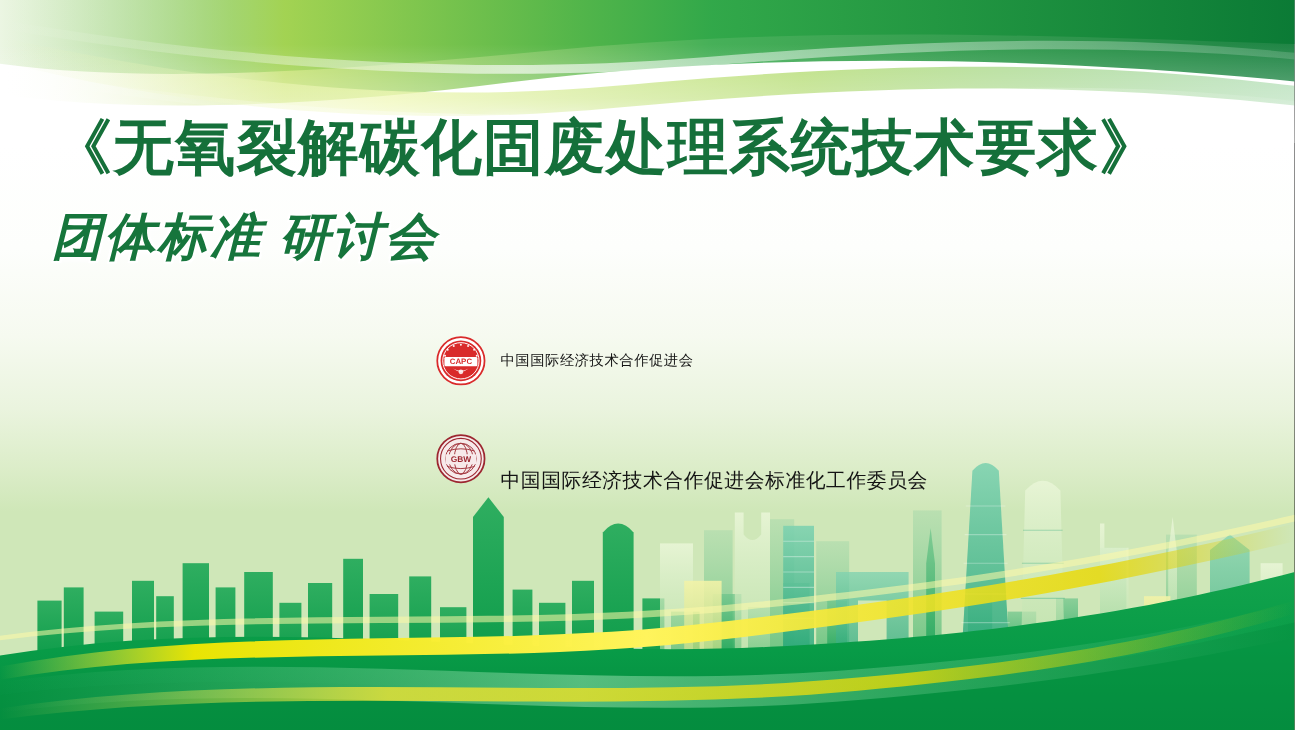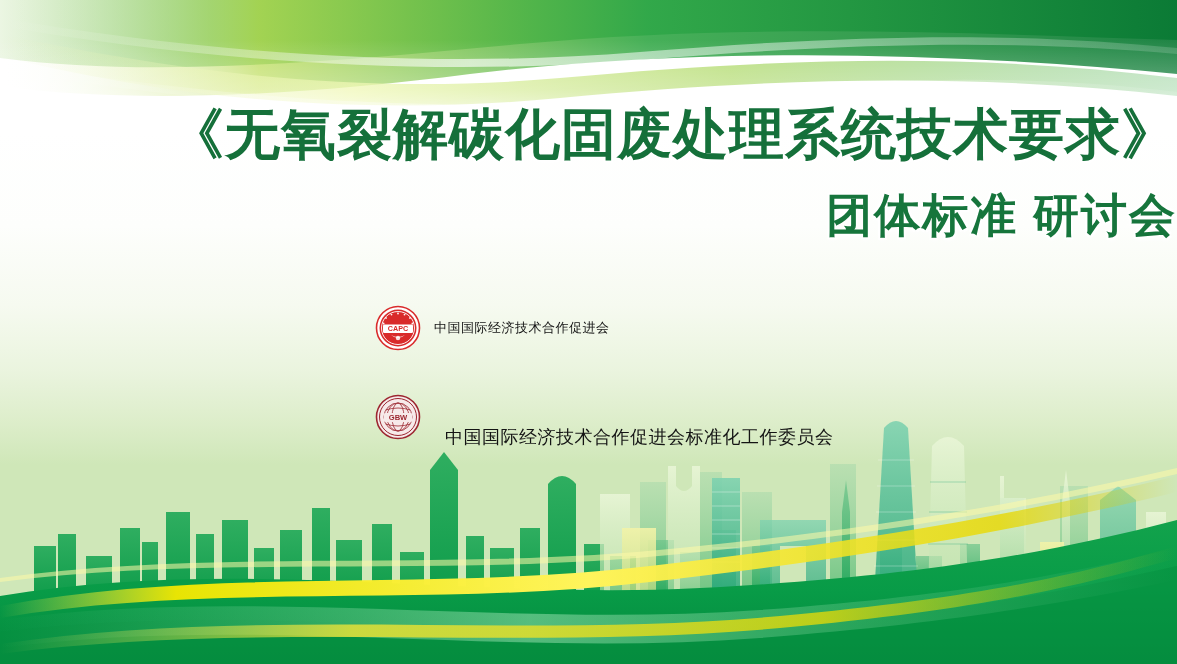--- a/index.html
+++ b/index.html
@@ -31,22 +31,23 @@
     pointer-events: none;
   }
   .layer svg { display: block; width: 100%; height: 100%; }
 
   
   .title-block {
     position: absolute;
     left: 0;
     right: 0;
     top: 104px;
-    text-align: right;
+    text-align: left;
     z-index: 6;
+    padding-left: 47px;
   }
   .main-title {
     margin: 0;
     font-size: 55px;
     font-weight: bold;
     line-height: 1.12;
     letter-spacing: 1px;
     color: #15703a;
     text-shadow:
        2px 2px 0 #ffffff,
@@ -65,35 +66,36 @@
     letter-spacing: 2px;
     color: #16753c;
     text-shadow:
        2px 2px 0 #ffffff,
       -2px 2px 0 #ffffff,
        2px -2px 0 #ffffff,
       -2px -2px 0 #ffffff,
        0 3px 5px rgba(255,255,255,0.95),
        0 0 14px rgba(255,255,255,0.9);
     white-space: nowrap;
+    font-style: italic;
   }
 
   
   .org-list {
     position: absolute;
-    left: 375px;
+    left: 396px;
     top: 305px;
     z-index: 7;
   }
   .org-row {
     display: flex;
     align-items: center;
     margin-bottom: 34px;
   }
-  .org-row:last-child { margin-bottom: 0; gap: 11px; }
+  .org-row:last-child { margin-bottom: 0; }
   .seal {
     width: 46px;
     height: 46px;
     flex: 0 0 46px;
     border-radius: 50%;
     position: relative;
   }
   .seal svg { display: block; width: 46px; height: 46px; }
   .org-name {
     margin-left: 13px;

